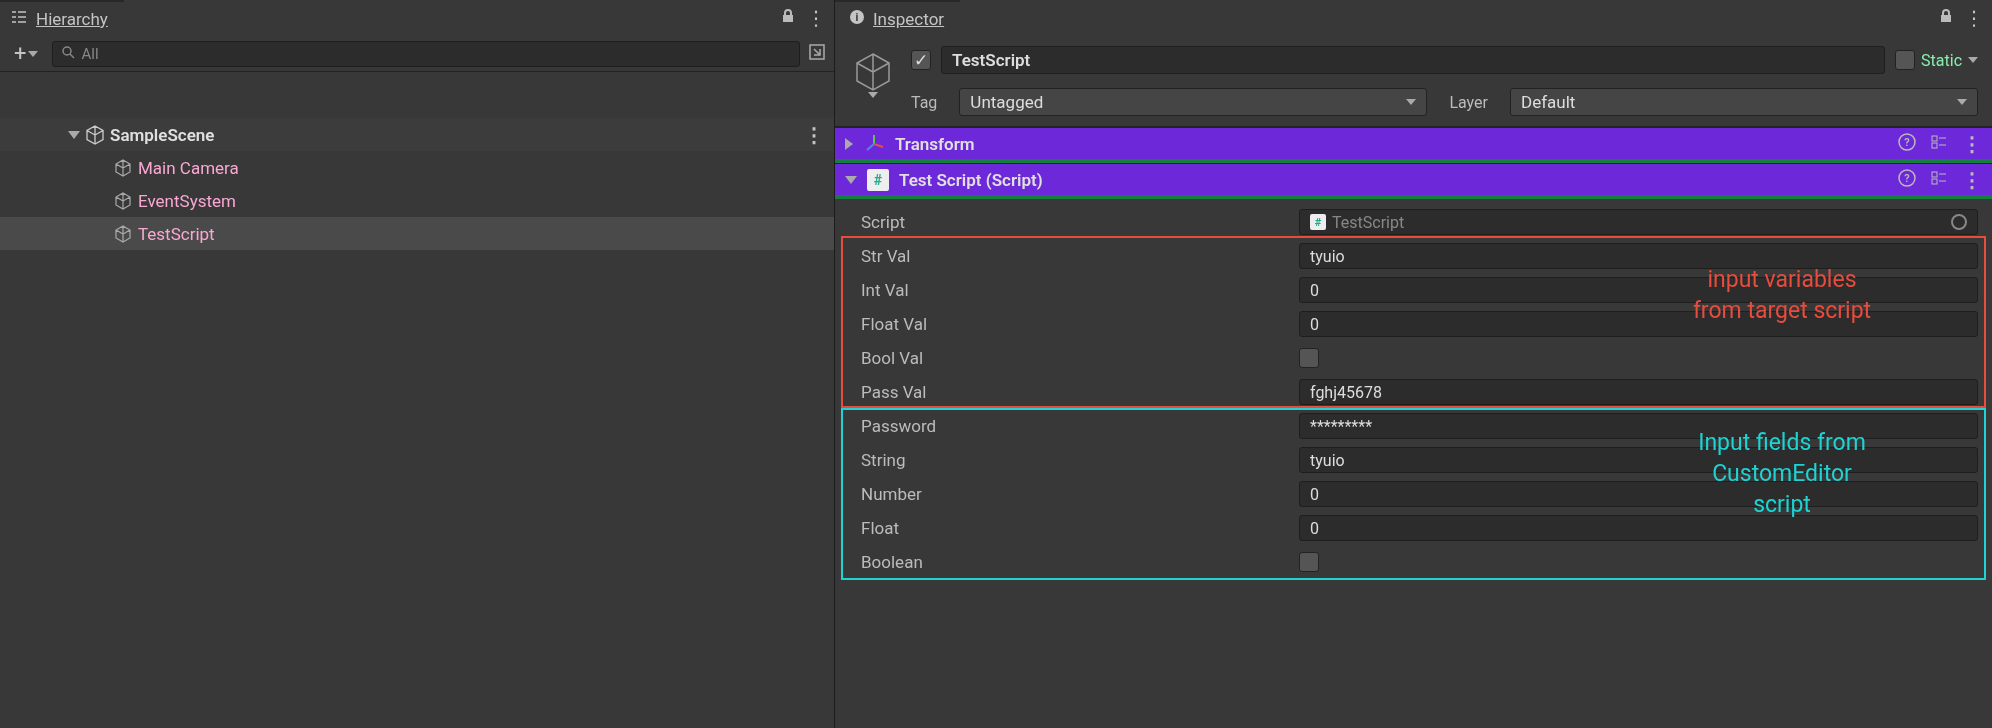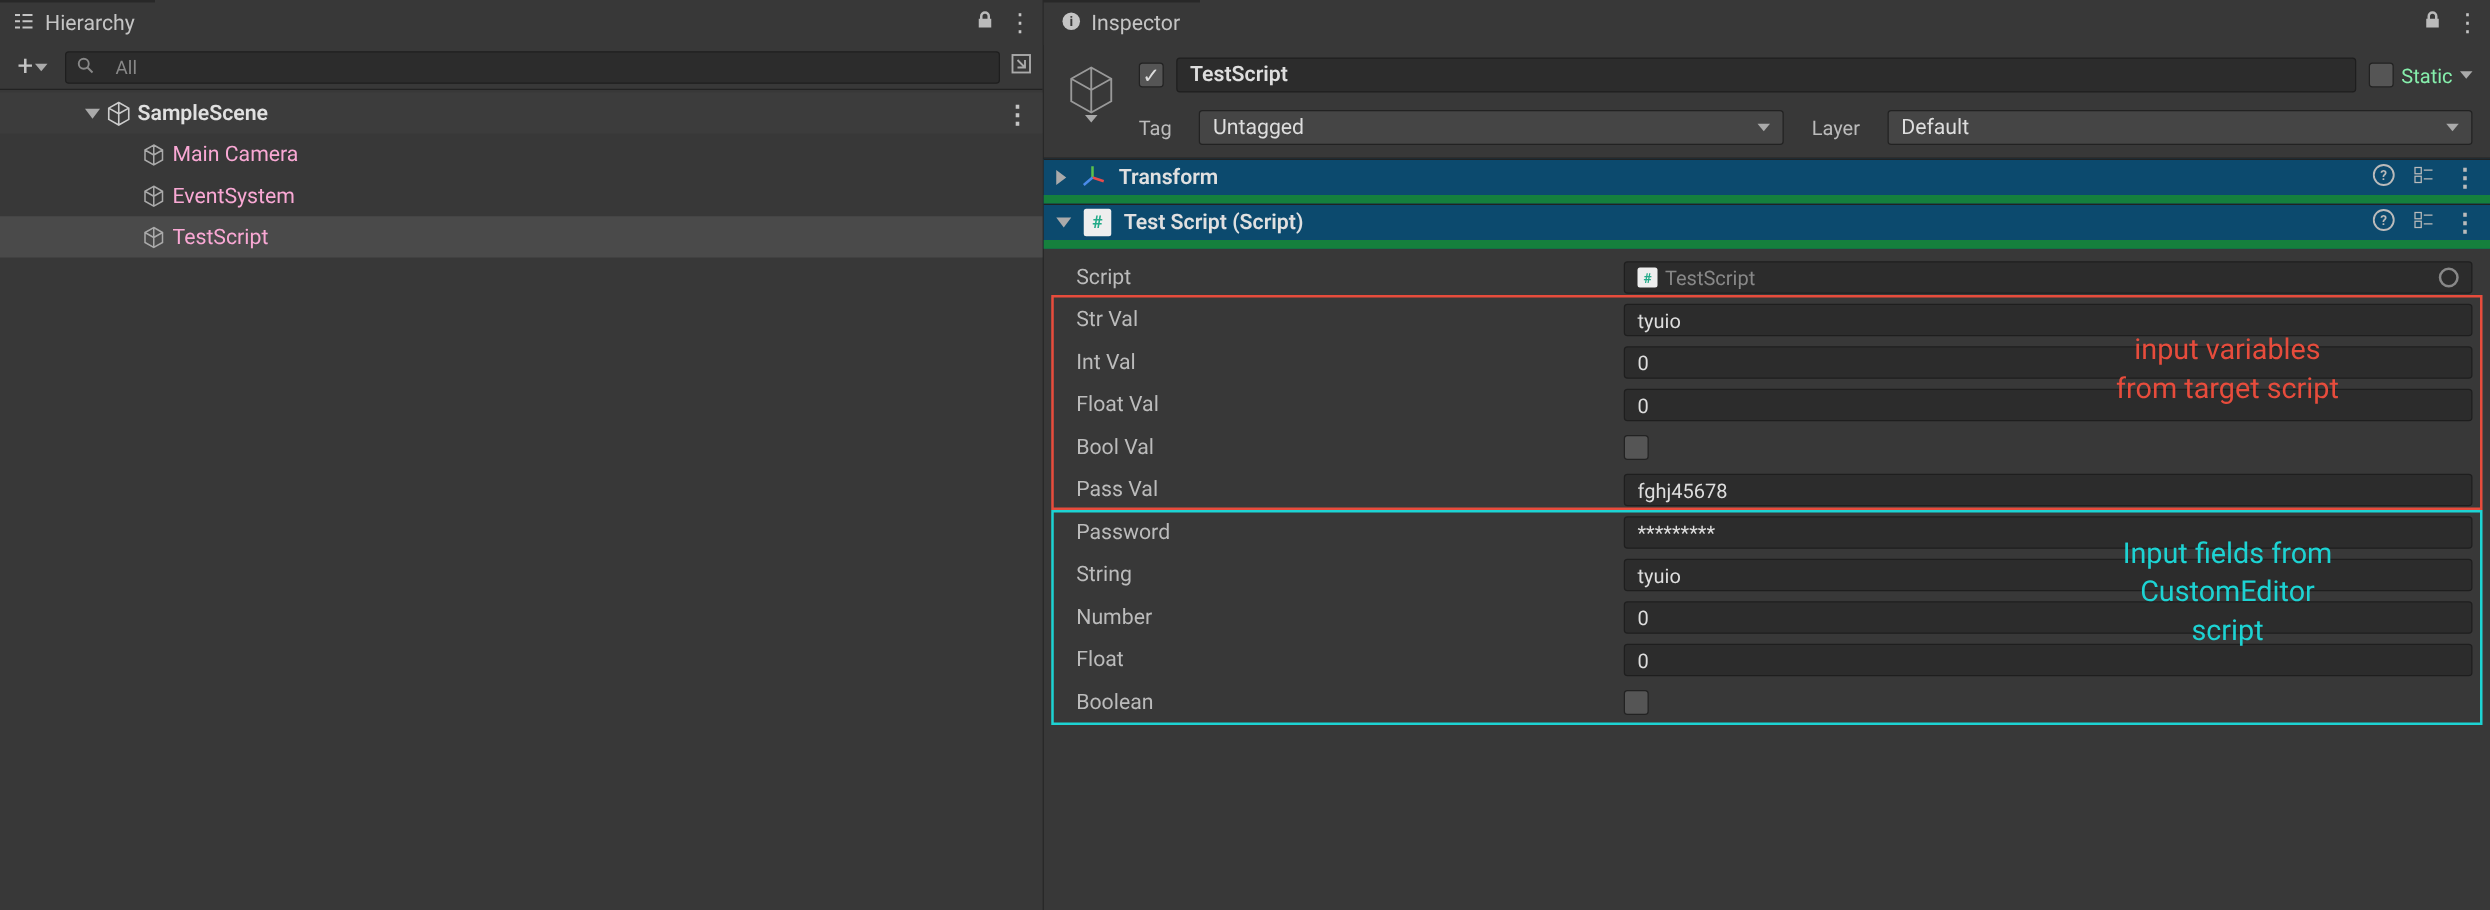--- a/index.html
+++ b/index.html
@@ -35,20 +35,21 @@
     }
     .panel-tab {
       background: #383838;
       height: 34px;
       padding: 0 16px 0 10px;
       display: flex;
       align-items: center;
       gap: 8px;
       border-radius: 0;
       color: #c4c4c4;
+      text-decoration: underline;
     }
     .panel-tab-spacer {
       flex: 1;
       height: 36px;
       background: #383838;
       display: flex;
       align-items: center;
       justify-content: flex-end;
       padding-right: 8px;
       gap: 10px;
@@ -73,29 +74,30 @@
     }
     .search-box {
       flex: 1;
       background: #2c2c2c;
       border: 1px solid #1e1e1e;
       border-radius: 3px;
       height: 26px;
       display: flex;
       align-items: center;
       padding: 0 8px;
-      gap: 17px;
+      gap: 6px;
       color: #888;
       font-size: 15px;
     }
 
     .hierarchy-tree {
       flex: 1;
       background: #383838;
       padding-top: 2px;
+      margin-top: 44px;
     }
     .tree-row {
       height: 33px;
       display: flex;
       align-items: center;
       padding-left: 8px;
       gap: 4px;
       color: #f9a8d4;
       cursor: pointer;
     }
@@ -192,23 +194,23 @@
       border: 1px solid #222;
       border-radius: 3px;
       display: flex; align-items: center; justify-content: center;
       color: #ddd;
       cursor: pointer;
     }
 
     
     .component-header {
       height: 36px;
-      background: #0c4a6e;
+      background: #6d28d9;
       border-top: 1px solid #222;
-      border-bottom: 7px solid #15803d;
+      border-bottom: 4px solid #15803d;
       display: flex;
       align-items: center;
       padding: 0 10px;
       gap: 10px;
       color: #e0e0e0;
       font-weight: 600;
       font-size: 17px;
     }
     .component-header .icons-right {
       margin-left: auto;

